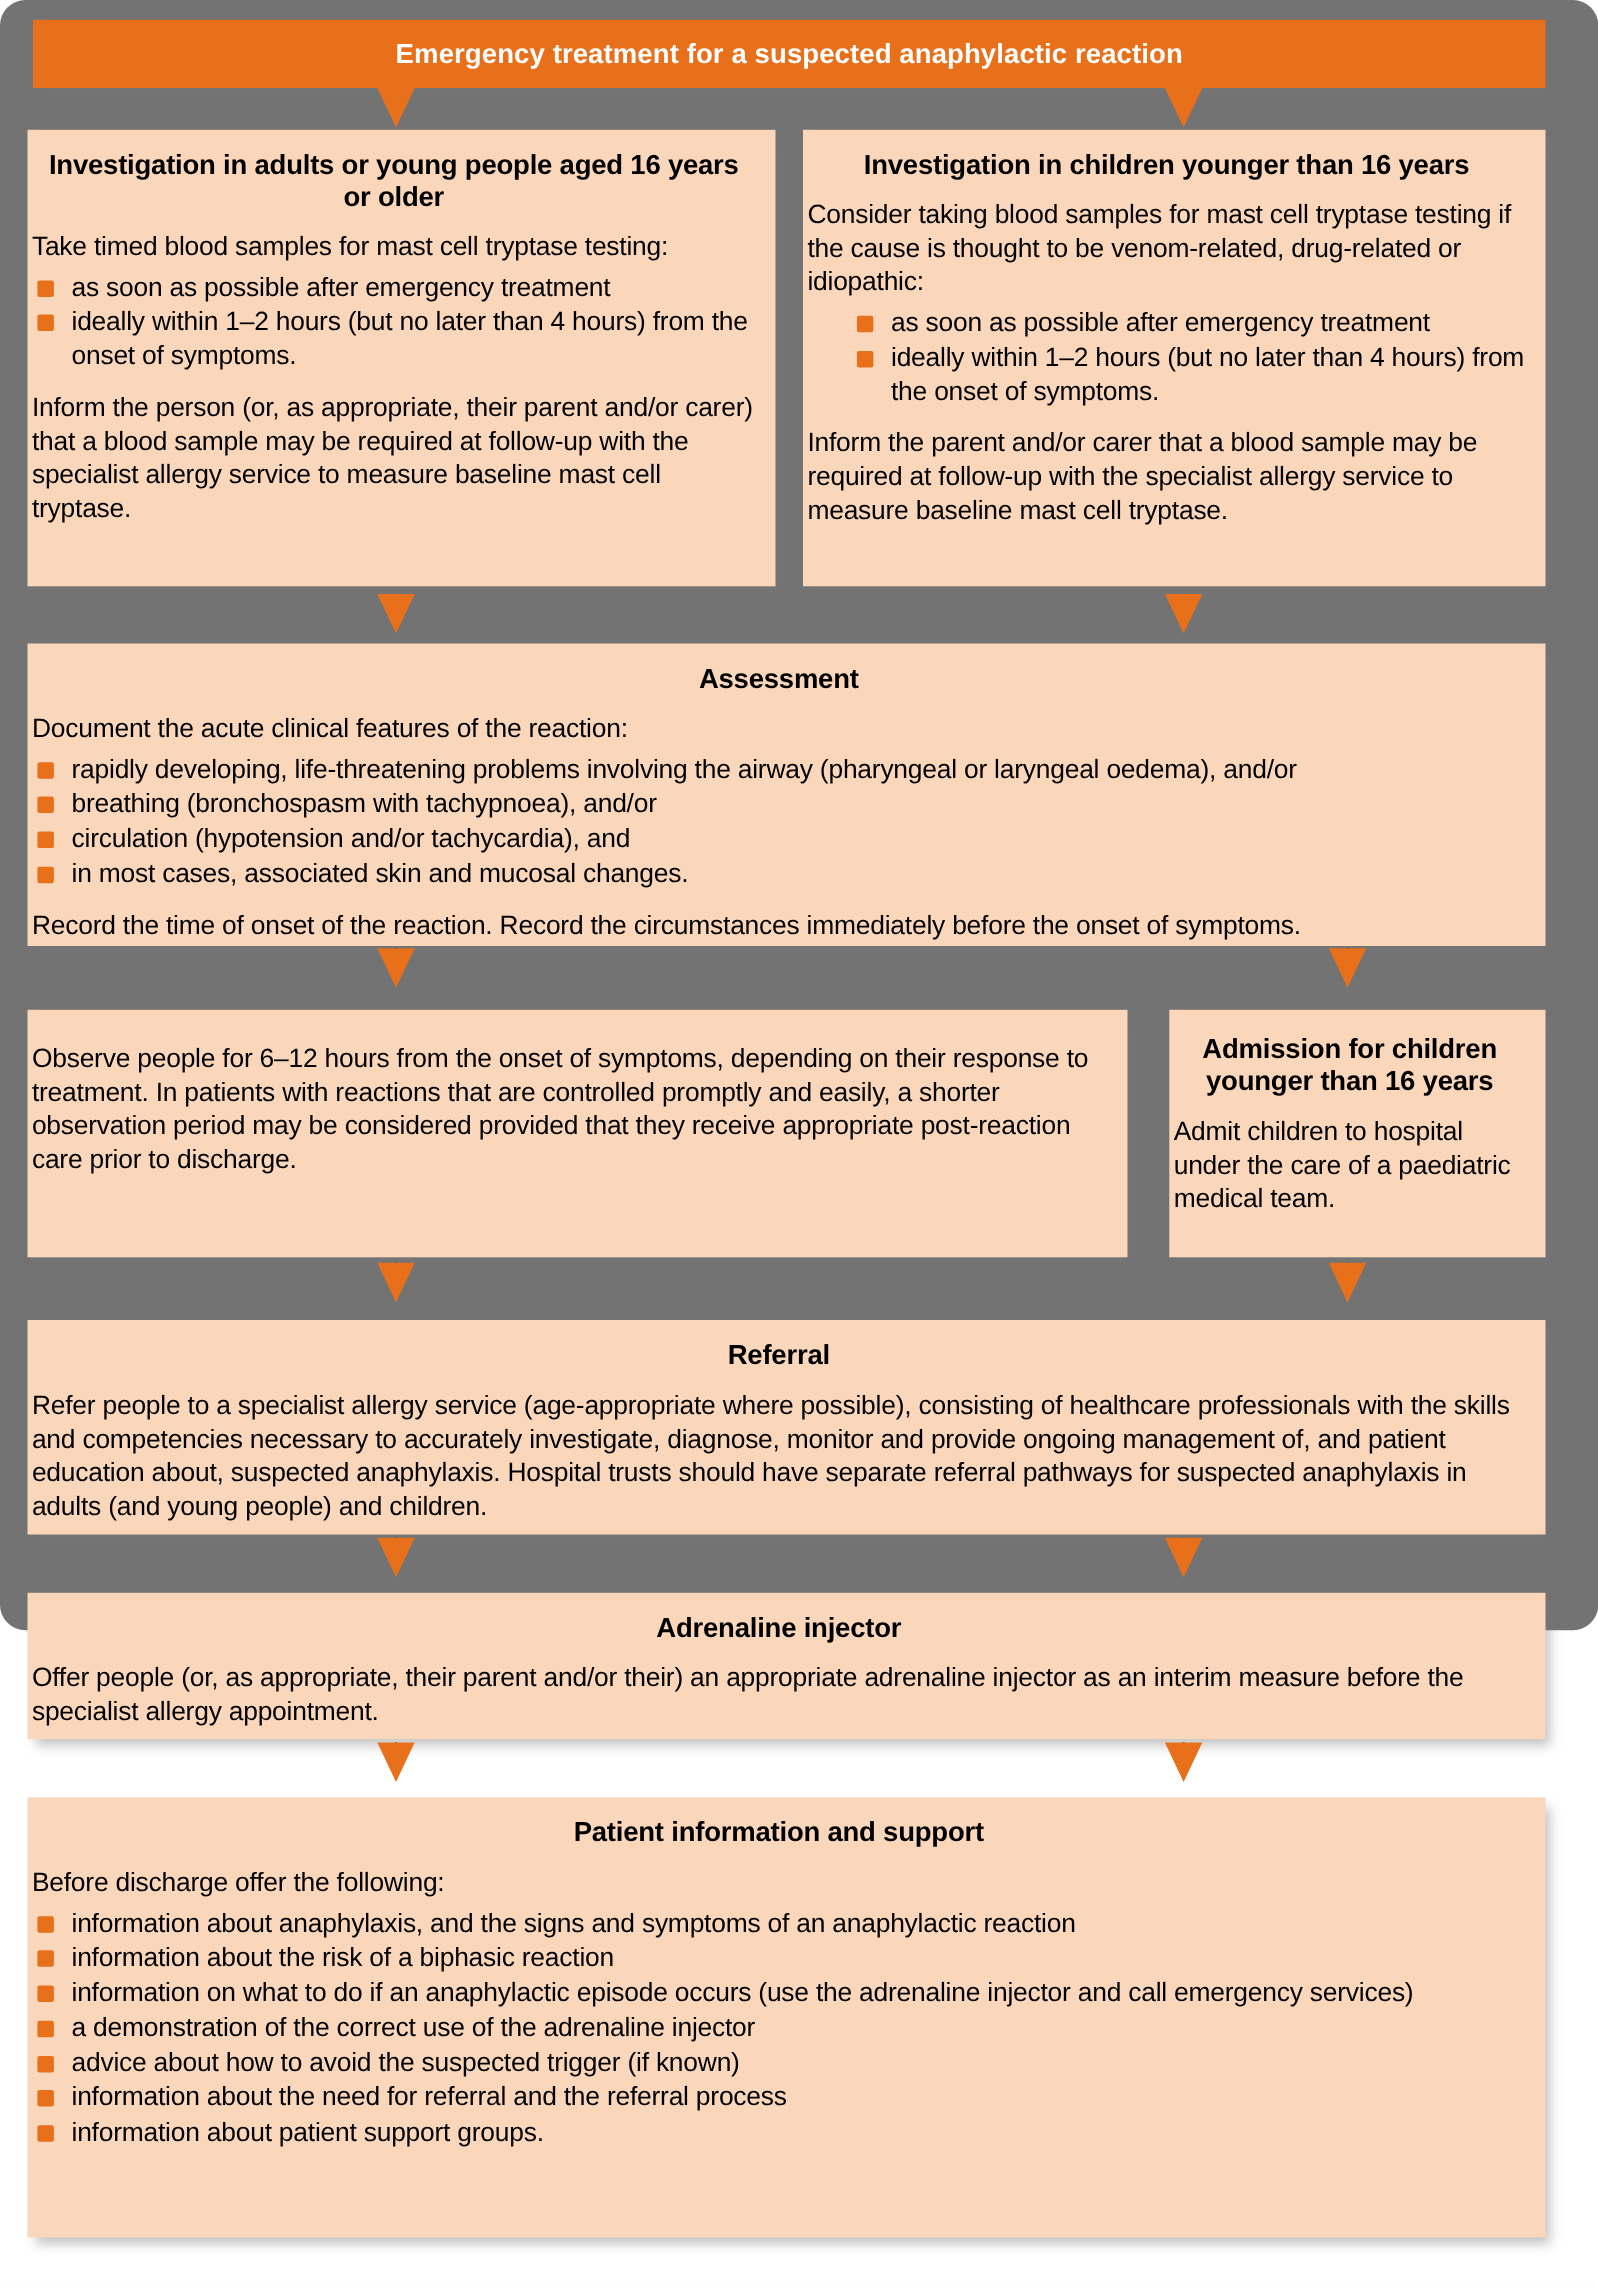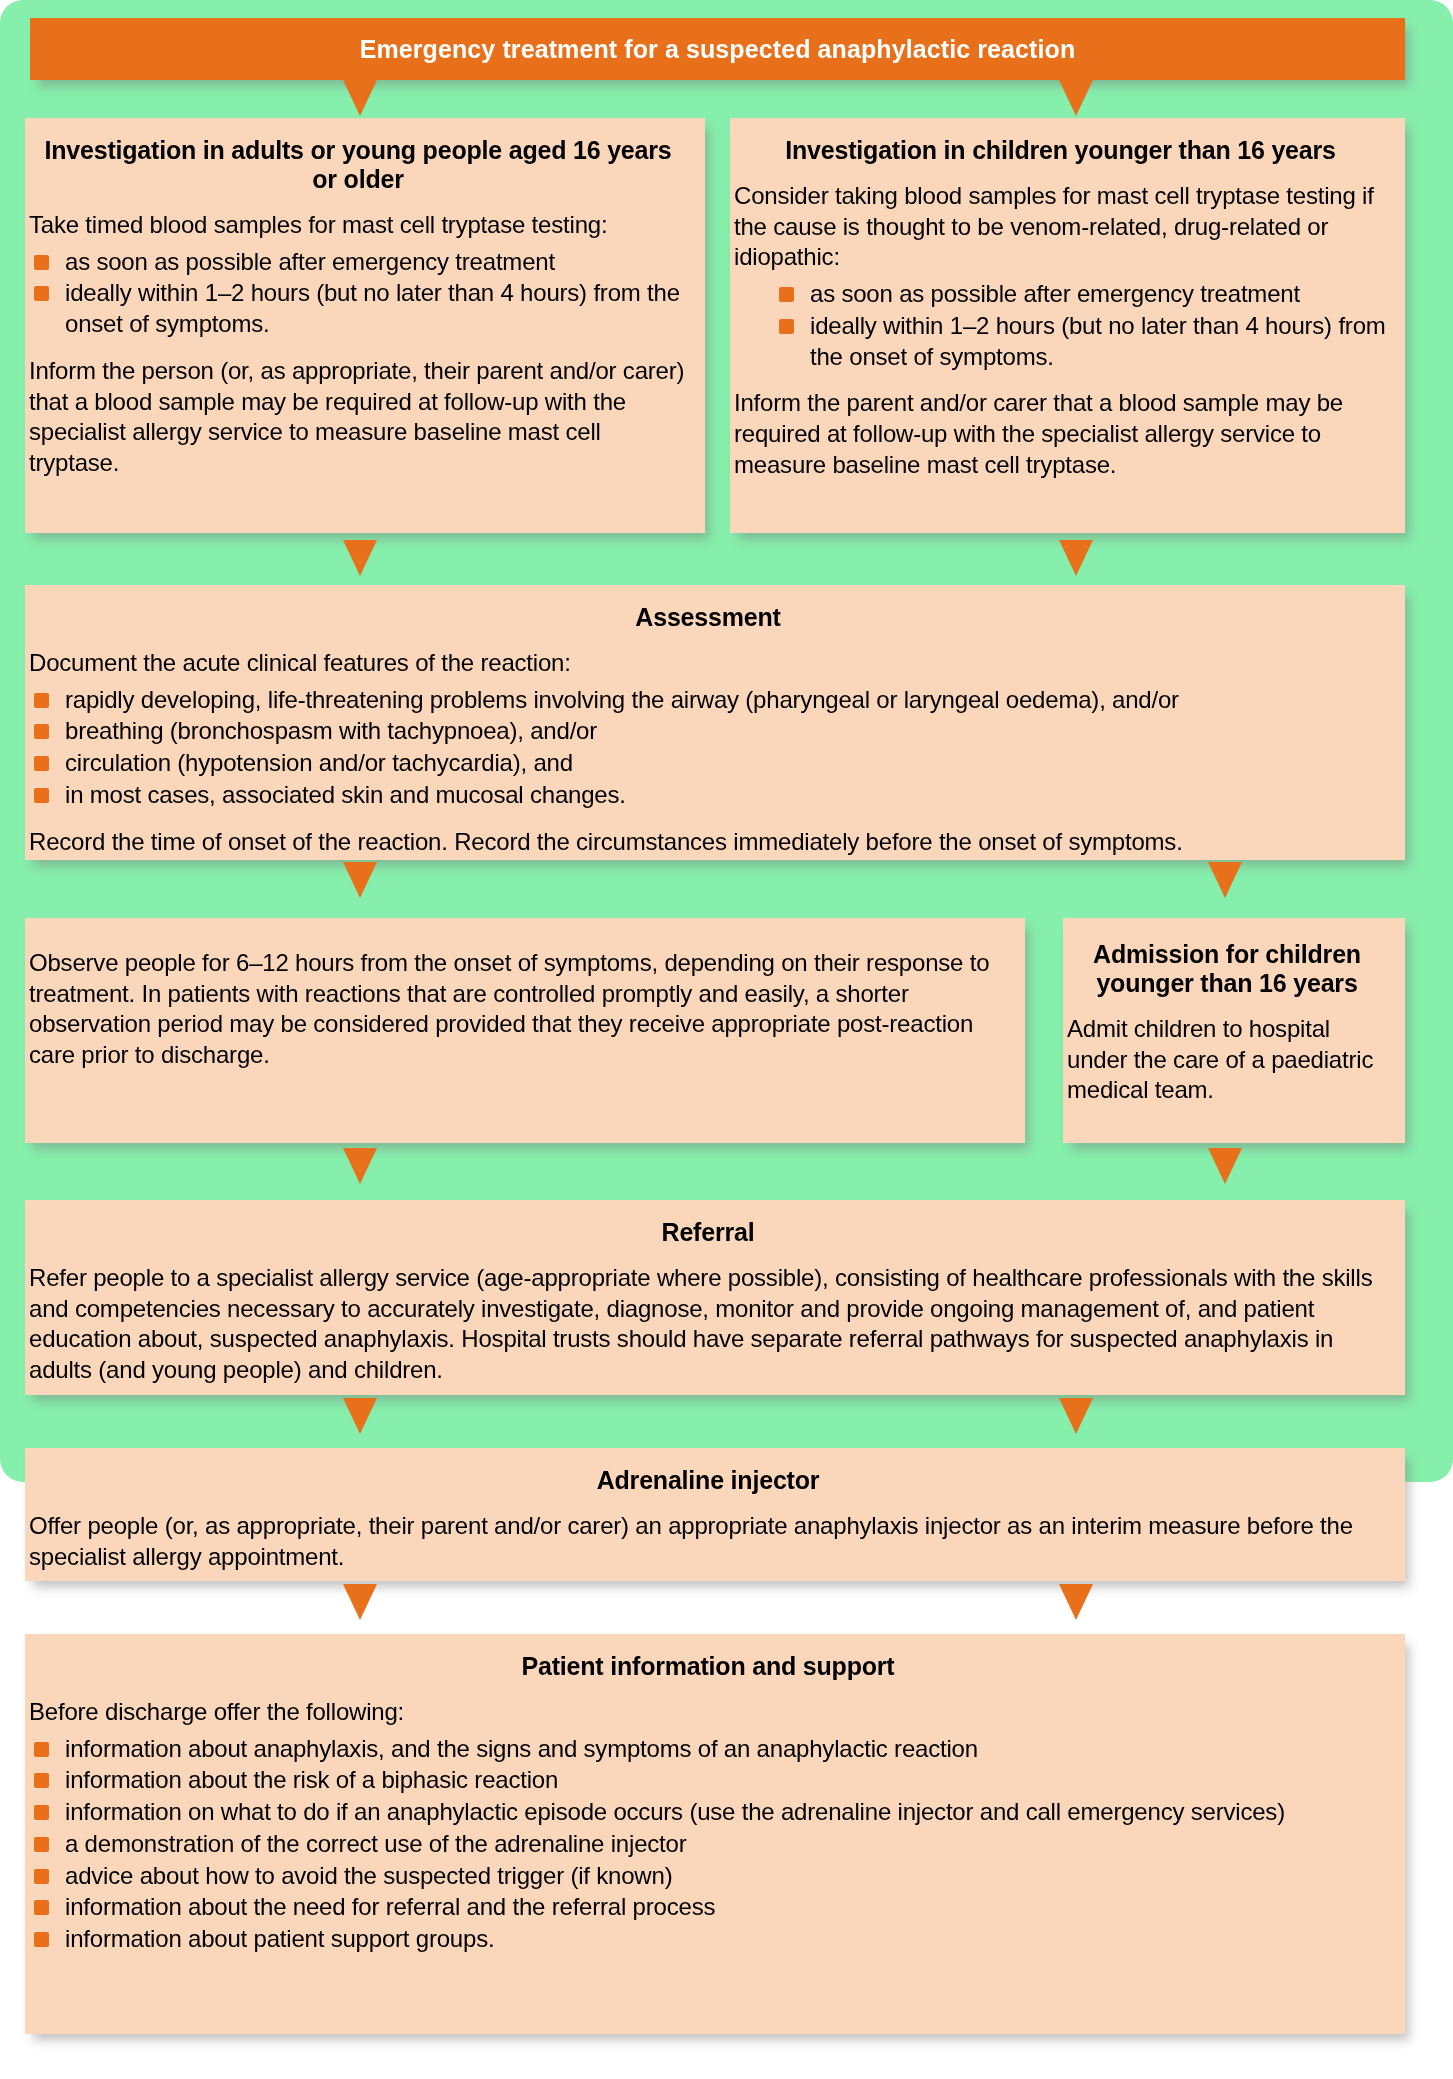--- a/index.html
+++ b/index.html
@@ -11,21 +11,21 @@
     font-family: "Liberation Sans", sans-serif;
     width: 1453px;
     height: 2079px;
     position: relative;
     overflow: hidden;
   }
   .canvas {
     position: relative;
     width: 1453px;
     height: 1482px;
-    background: #86efac;
+    background: #737373;
     border-radius: 23px;
   }
 
   
   .box {
     position: absolute;
     background: #fad7ba;
     box-shadow: 6px 8px 10px -2px rgba(120,120,120,0.45);
     box-sizing: border-box;
     padding: 14px 18px 16px 4px;
@@ -176,21 +176,21 @@
     <p class="box-para">Refer people to a specialist allergy service (age-appropriate where possible), consisting of healthcare professionals with the skills and competencies necessary to accurately investigate, diagnose, monitor and provide ongoing management of, and patient education about, suspected anaphylaxis. Hospital trusts should have separate referral pathways for suspected anaphylaxis in adults (and young people) and children.</p>
   </div>
 
   <div class="conn" style="left:359px; top:1398px; height:20px;"></div>
   <div class="arrow" style="left:343px; top:1398px;"></div>
   <div class="conn" style="left:1075px; top:1398px; height:20px;"></div>
   <div class="arrow" style="left:1059px; top:1398px;"></div>
 
   <div class="box" style="left:25px; top:1448px; width:1380px; height:133px;">
     <div class="box-title">Adrenaline injector</div>
-    <p class="box-para">Offer people (or, as appropriate, their parent and/or carer) an appropriate anaphylaxis injector as an interim measure before the specialist allergy appointment.</p>
+    <p class="box-para">Offer people (or, as appropriate, their parent and/or their) an appropriate adrenaline injector as an interim measure before the specialist allergy appointment.</p>
   </div>
 
   <div class="conn" style="left:359px; top:1584px; height:20px;"></div>
   <div class="arrow" style="left:343px; top:1584px;"></div>
   <div class="conn" style="left:1075px; top:1584px; height:20px;"></div>
   <div class="arrow" style="left:1059px; top:1584px;"></div>
 
   <div class="box" style="left:25px; top:1634px; width:1380px; height:400px;">
     <div class="box-title">Patient information and support</div>
     <p class="box-para">Before discharge offer the following:</p>

